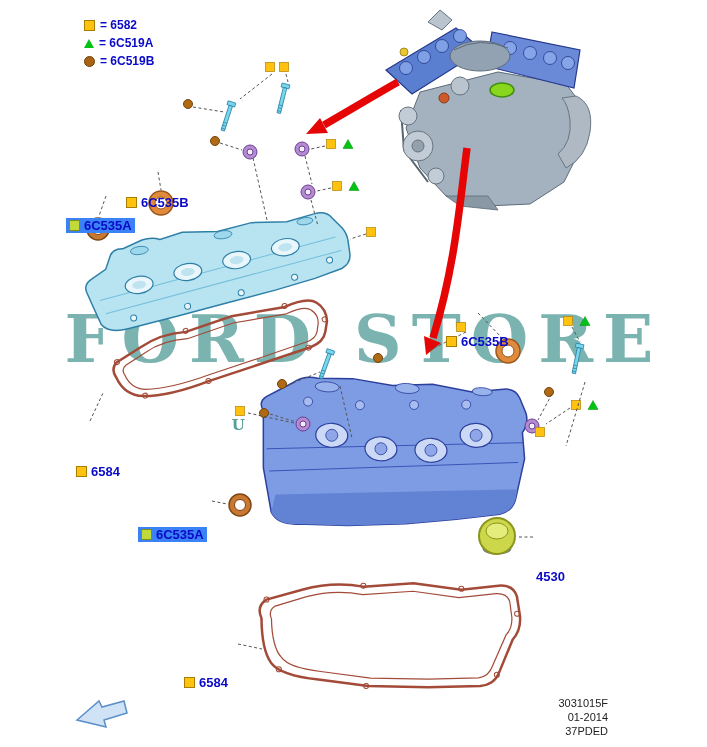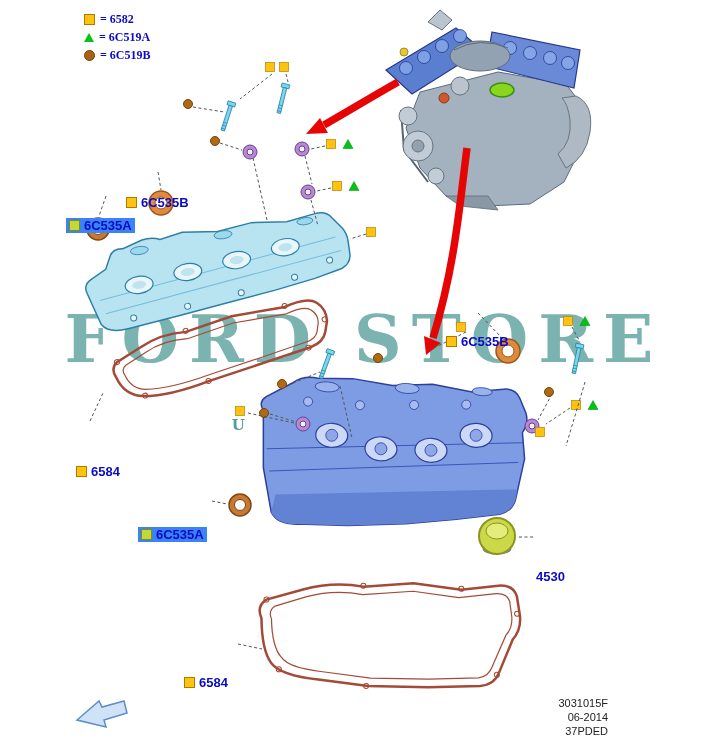--- a/index.html
+++ b/index.html
@@ -5,21 +5,21 @@
   html,body{margin:0;padding:0;background:#fff;}
   #canvas{position:relative;width:707px;height:747px;background:#ffffff;overflow:hidden;
           font-family:"Liberation Sans",sans-serif;}
   #art{position:absolute;left:0;top:0;z-index:2;}
   
   .wm{position:absolute;left:64px;width:600px;text-align:center;z-index:1;color:#0f766e;
       font-family:"DejaVu Serif",serif;font-weight:bold;}
   .wm1{top:300px;font-size:66px;letter-spacing:10px;opacity:.55;white-space:nowrap;}
   .wm2{top:416px;font-size:15px;letter-spacing:26px;opacity:.7;}
   
-  .legend{position:absolute;left:84px;top:10px;z-index:3;font-family:Liberation Serif, serif;}
+  .legend{position:absolute;left:84px;top:16px;z-index:3;}
   .legend-row{display:flex;align-items:center;gap:5px;height:18px;
       font-weight:bold;font-size:12px;color:#0a0ac8;}
   
   .callout{position:absolute;display:flex;align-items:center;gap:4px;z-index:3;
       font-weight:bold;font-size:13px;color:#0a0ac8;white-space:nowrap;margin-top:40px;}
   .callout.hl{background:#3b82f6;padding:0 3px;}
   
   .sq{width:9px;height:9px;background:#ffc20e;border:1px solid #a87e00;display:inline-block;flex:none;}
   .sq.lime{background:#c2d93a;border-color:#7f8f12;}
   .tri{width:0;height:0;border-left:5px solid transparent;border-right:5px solid transparent;
@@ -300,17 +300,17 @@
   <div class="callout" id="c5">
     <span>4530</span>
   </div>
   <div class="callout" id="c6">
     <span class="sq"></span>
     <span>6584</span>
   </div>
 
   <div class="footer">
     <div>3031015F</div>
-    <div>06-2014</div>
+    <div>01-2014</div>
     <div>37PDED</div>
   </div>
 
 </div>
 
 </body></html>

